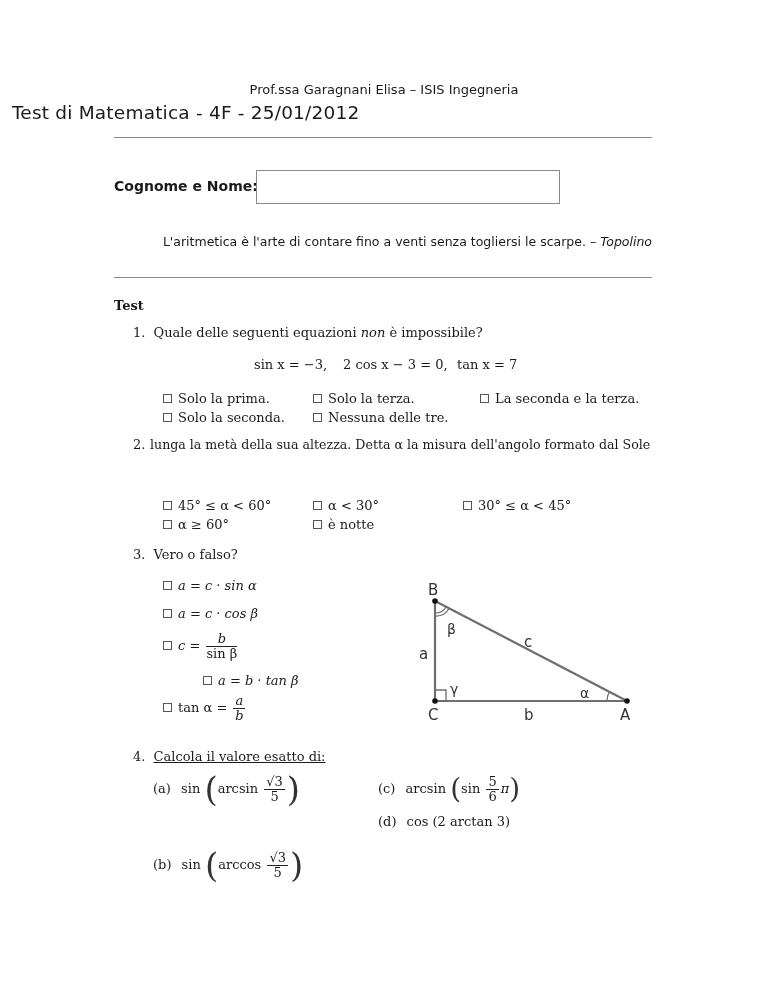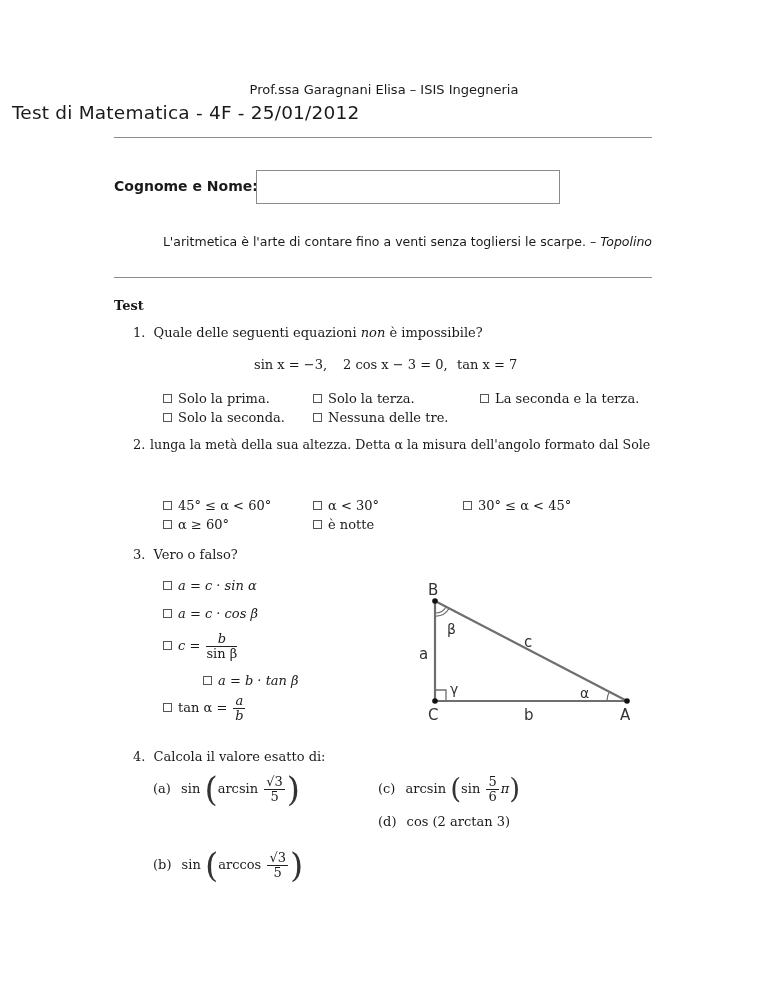--- a/index.html
+++ b/index.html
@@ -106,21 +106,21 @@
   <text x="19" y="84" font-size="15" fill="#333">a</text>
   <text x="124" y="145" font-size="15" fill="#333">b</text>
   <text x="124" y="72" font-size="15" fill="#333">c</text>
   <text x="47" y="59" font-size="14" fill="#333">β</text>
   <text x="50" y="119" font-size="14" fill="#333">γ</text>
   <text x="180" y="123" font-size="14" fill="#333">α</text>
 </svg>
 
 <div class="abs q serif" style="left:133px; top:748px;">
   <span>4.</span>
-  <span style="margin-left:4px;">Calcola il valore esatto di:</span>
+  <span style="margin-left:4px;text-decoration:underline;">Calcola il valore esatto di:</span>
 </div>
 
 <div class="abs opt serif" style="left:153px; top:772px;">
   <span>(a)</span>
   <span style="margin-left:6px;">sin</span>
   <span class="big-paren">(</span><span>arcsin</span>
   <span class="frac"><span class="num">√3</span><span class="den">5</span></span><span class="big-paren">)</span>
 </div>
 
 <div class="abs opt serif" style="left:153px; top:848px;">

